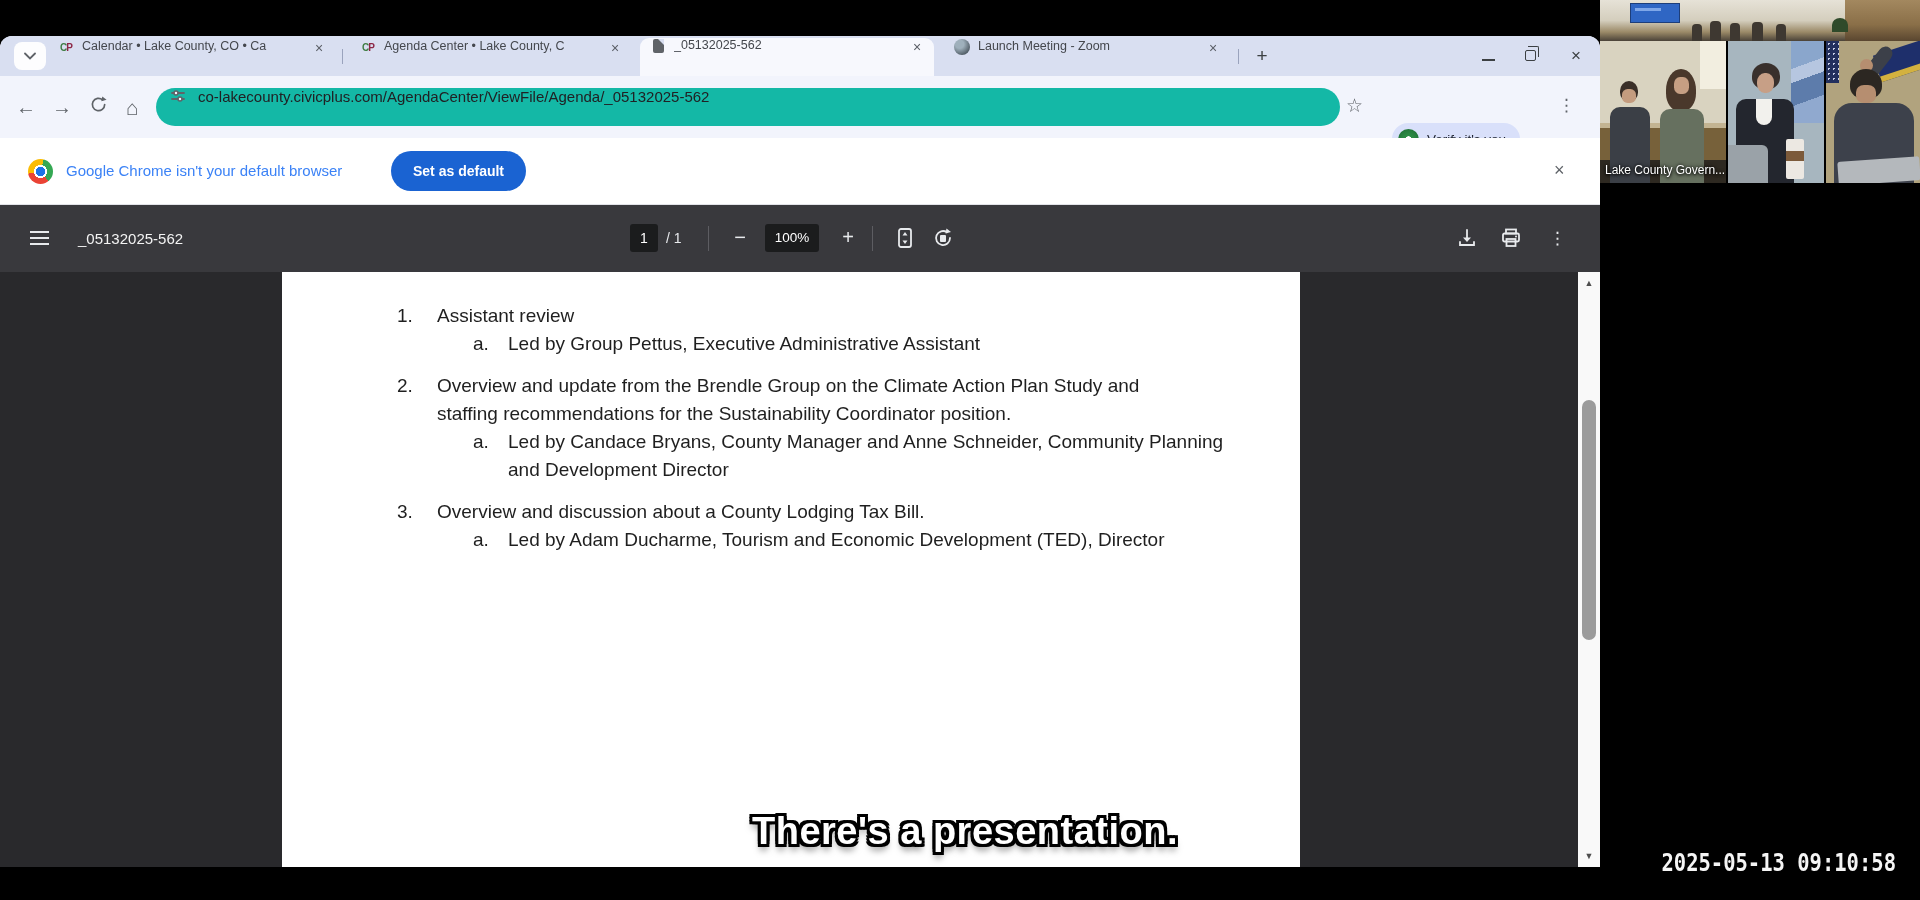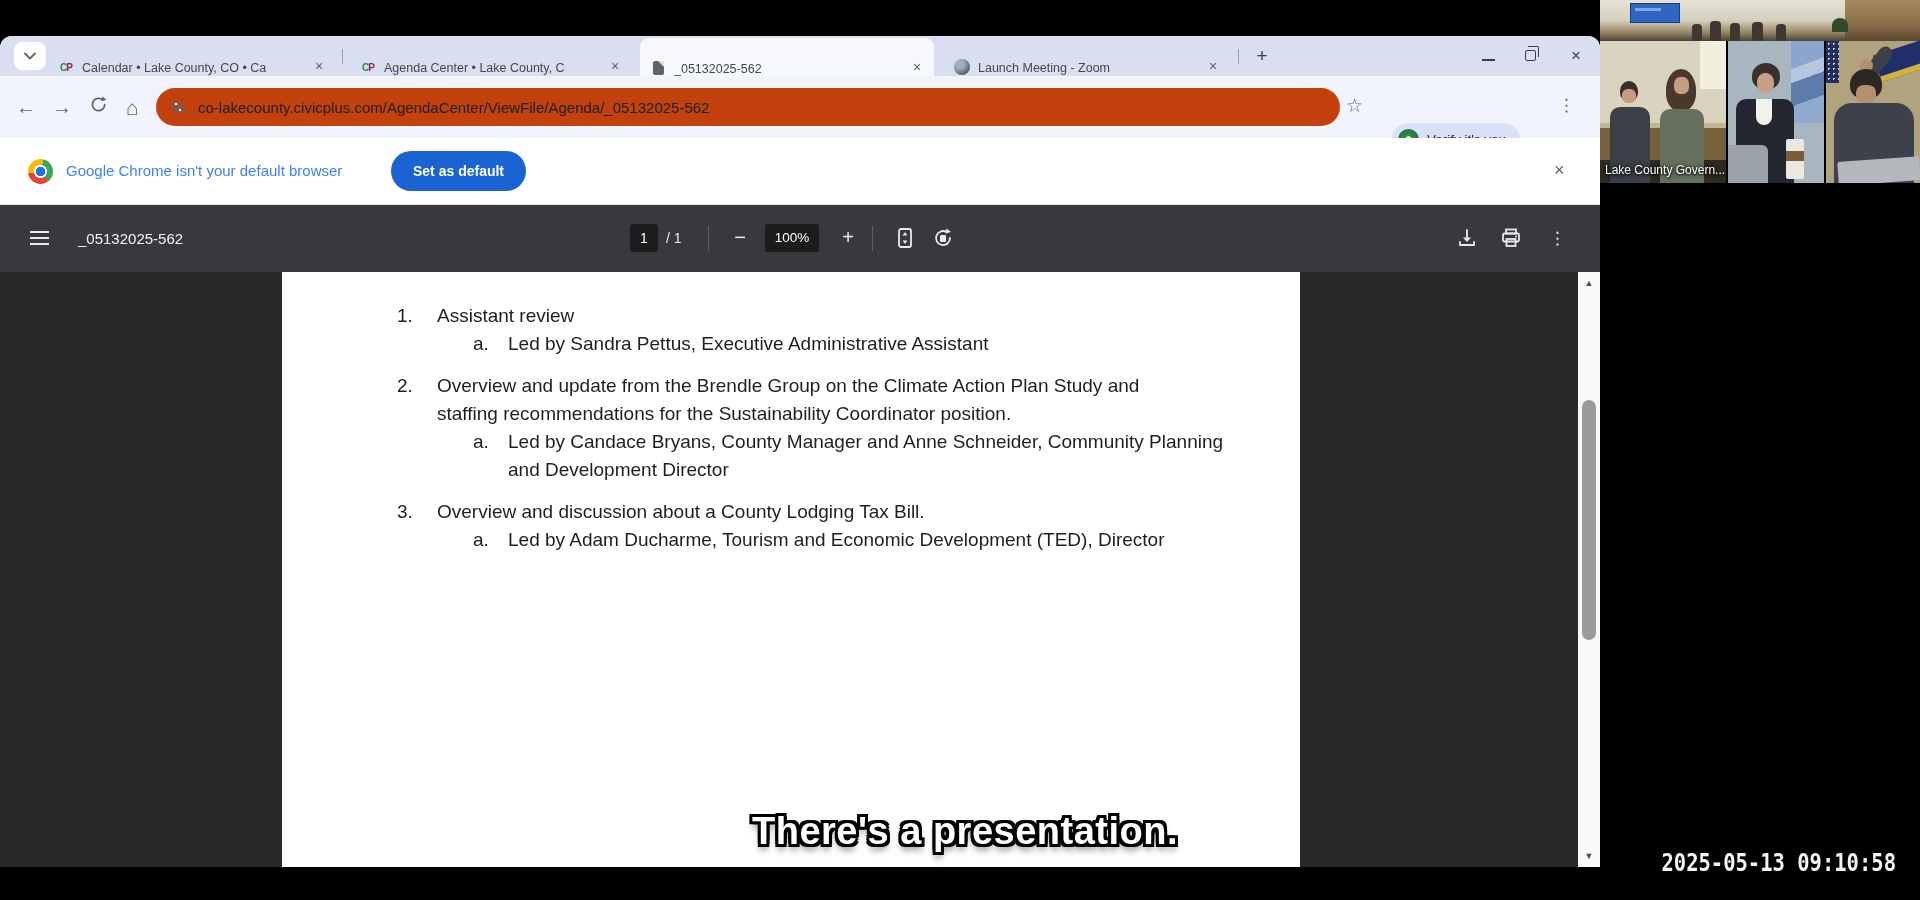--- a/index.html
+++ b/index.html
@@ -8,21 +8,21 @@
            font-family:"Liberation Sans", sans-serif; }
 
   
   .browser { position:absolute; left:0; top:36px; width:1600px; height:831px;
              background:#f2f4fc; border-radius:12px 12px 0 0; overflow:hidden; }
 
   
   .tabstrip { position:absolute; left:0; top:0; width:1600px; height:40px; background:#d9dff1; }
   .tab-search { position:absolute; left:14px; top:6px; width:32px; height:28px; background:#fdfdfe;
                 border-radius:8px; display:flex; align-items:center; justify-content:center; }
-  .tab { position:absolute; top:3px; height:36px; display:flex; align-items:flex-end;
+  .tab { position:absolute; top:3px; height:36px; display:flex; align-items:flex-start;
          padding:0 8px 0 10px; border-radius:9px 9px 0 0; }
   .tab.active { background:#f7f8fd; top:2px; height:38px; }
   .tab .title { font-size:12.5px; color:#44474d; white-space:nowrap; overflow:hidden; flex:1;
                 -webkit-mask-image:linear-gradient(90deg,#000 84%,transparent 99%);
                 mask-image:linear-gradient(90deg,#000 84%,transparent 99%); }
   .tab .x { font-size:14px; color:#5a5e66; width:18px; height:18px; line-height:18px;
             text-align:center; border-radius:50%; flex:none; margin-left:6px; }
   .favicon { width:16px; height:16px; flex:none; margin-right:8px; display:flex;
              align-items:center; justify-content:center; }
   .cp-logo { font-size:10px; font-weight:bold; letter-spacing:-1px; }
@@ -41,22 +41,22 @@
   .win-min { display:inline-block; width:13px; height:2px; background:#3c4043; }
   .win-restore { position:relative; display:inline-block; width:11px; height:11px;
                  border:1.6px solid #3c4043; border-radius:2px; background:#d9dff1; }
   .win-restore:before { content:""; position:absolute; left:2px; top:-5px; width:10px; height:10px;
                  border:1.6px solid #3c4043; border-left:none; border-bottom:none; border-radius:0 2px 0 0; }
 
   
   .urlrow { position:absolute; left:0; top:40px; width:1600px; height:62px; background:#f2f4fc; }
   .navbtn { position:absolute; top:18px; width:28px; height:28px; color:#5f6368; font-size:20px;
             line-height:27px; text-align:center; }
-  .omnibox { position:absolute; left:156px; top:12px; width:1184px; height:38px; background:#c2410c;
-             border-radius:19px; display:flex; align-items:center; padding:0 14px; }
+  .omnibox { position:absolute; left:156px; top:12px; width:1184px; height:38px; background:#14b8a6;
+             border-radius:19px; display:flex; padding:0 14px; }
   .urltext { font-size:15px; color:#202124; margin-left:12px; white-space:nowrap; }
   .star { position:absolute; left:1346px; top:18px; font-size:19px; color:#5f6368; }
   .verify-chip { position:absolute; left:1392px; top:15px; height:32px; background:#d9e0fa;
                  border-radius:16px; display:flex; align-items:center; padding:0 14px 0 6px;margin-top:32px; }
   .verify-icon { width:21px; height:21px; border-radius:50%; margin-right:8px;
                  background:radial-gradient(circle at 50% 50%, #ffffff 0 20%, #2d8e46 23%, #1e6b34 95%); }
   .verify-chip span.vtxt { font-size:13.5px; color:#1f2430; }
   .dots { position:absolute; left:1558px; top:19px; font-size:17px; color:#5f6368; }
 
   
@@ -305,21 +305,21 @@
     <div class="content">
       <div class="page">
         <div class="doc">
 
           <div class="item">
             <span class="num">1.</span>
             <span class="txt">Assistant review</span>
           </div>
           <div class="subitem">
             <span class="num">a.</span>
-            <span class="txt">Led by Sandra Pettus, Executive Administrative Assistant</span>
+            <span class="txt">Led by Group Pettus, Executive Administrative Assistant</span>
           </div>
 
           <div class="item">
             <span class="num">2.</span>
             <span class="txt">Overview and update from the Brendle Group on the Climate Action Plan Study and staffing recommendations for the Sustainability Coordinator position.</span>
           </div>
           <div class="subitem">
             <span class="num">a.</span>
             <span class="txt">Led by Candace Bryans, County Manager and Anne Schneider, Community Planning and Development Director</span>
           </div>

